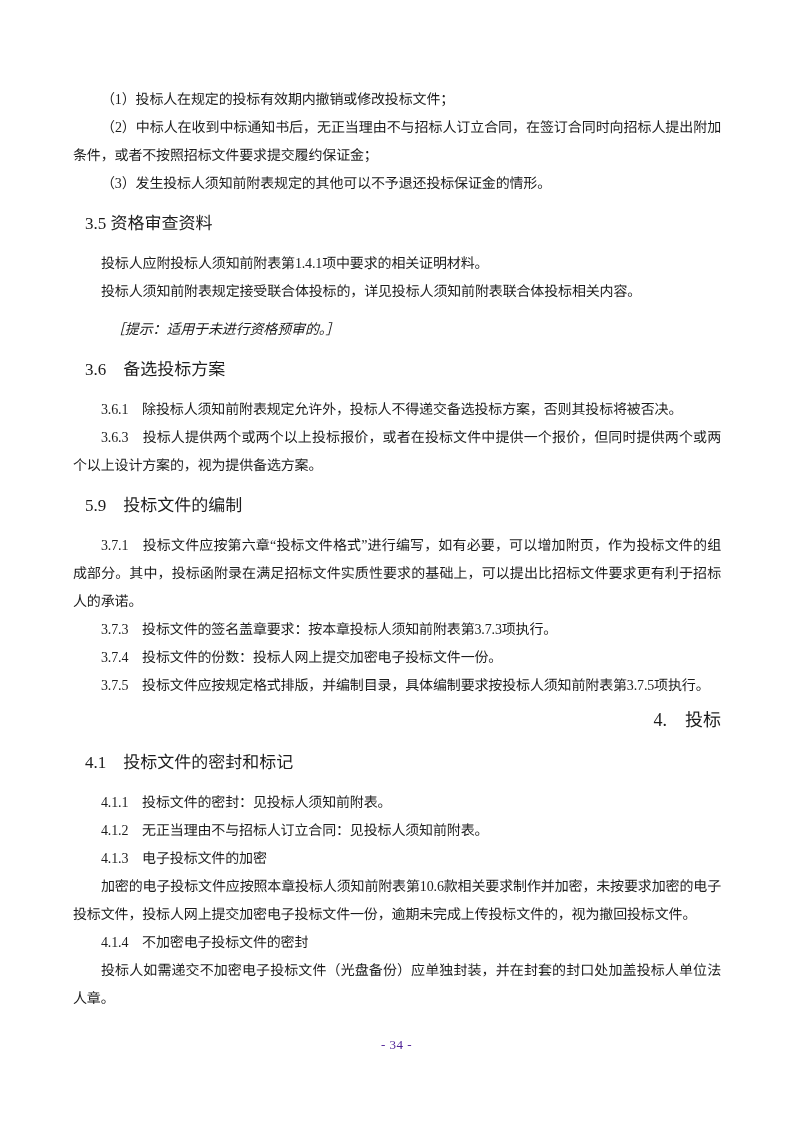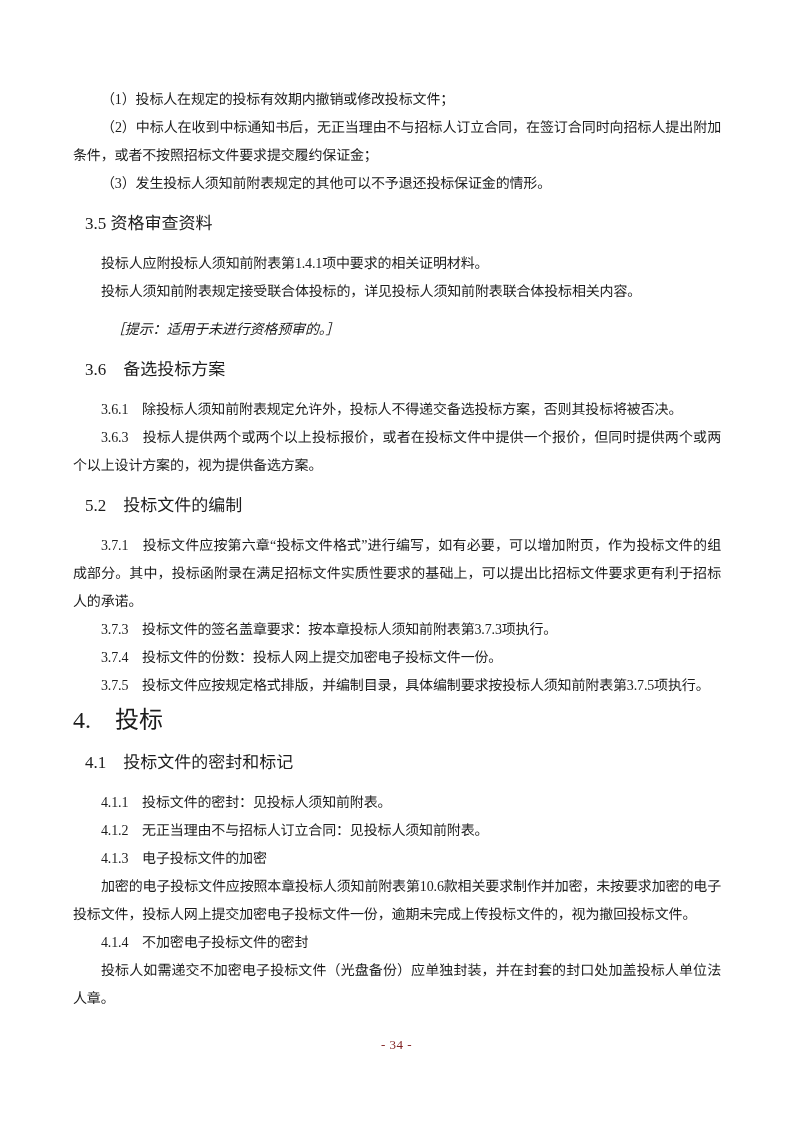--- a/index.html
+++ b/index.html
@@ -35,57 +35,58 @@
   .h2 {
     margin: 12px;
     font-size: 17px;
     line-height: 28px;
     font-weight: normal;
     text-indent: 0;
     white-space: pre;
   }
   .h1 {
     margin: 3px 0;
-    font-size: 24px;
+    font-size: 18px;
     line-height: 34px;
     font-weight: normal;
     text-indent: 0;
     white-space: pre;
+    text-align: right;
   }
   .footer {
     position: absolute;
     top: 1036px;
     left: 0;
     width: 100%;
     text-align: center;
     font-size: 13px;
     line-height: 18px;
     letter-spacing: 0.5px;
-    color: #7f1d1d;
+    color: #4c1d95;
   }
 </style>
 </head>
 <body>
 
 <div class="page">
 
   <p class="p">（1）投标人在规定的投标有效期内撤销或修改投标文件；</p>
   <p class="p">（2）中标人在收到中标通知书后，无正当理由不与招标人订立合同，在签订合同时向招标人提出附加条件，或者不按照招标文件要求提交履约保证金；</p>
   <p class="p">（3）发生投标人须知前附表规定的其他可以不予退还投标保证金的情形。</p>
 
   <div class="h2">3.5 资格审查资料</div>
   <p class="p">投标人应附投标人须知前附表第1.4.1项中要求的相关证明材料。</p>
   <p class="p">投标人须知前附表规定接受联合体投标的，详见投标人须知前附表联合体投标相关内容。</p>
   <p class="note">［提示：适用于未进行资格预审的。］</p>
 
   <div class="h2">3.6　备选投标方案</div>
   <p class="p">3.6.1　除投标人须知前附表规定允许外，投标人不得递交备选投标方案，否则其投标将被否决。</p>
   <p class="p">3.6.3　投标人提供两个或两个以上投标报价，或者在投标文件中提供一个报价，但同时提供两个或两个以上设计方案的，视为提供备选方案。</p>
 
-  <div class="h2">5.2　投标文件的编制</div>
+  <div class="h2">5.9　投标文件的编制</div>
   <p class="p">3.7.1　投标文件应按第六章“投标文件格式”进行编写，如有必要，可以增加附页，作为投标文件的组成部分。其中，投标函附录在满足招标文件实质性要求的基础上，可以提出比招标文件要求更有利于招标人的承诺。</p>
   <p class="p">3.7.3　投标文件的签名盖章要求：按本章投标人须知前附表第3.7.3项执行。</p>
   <p class="p">3.7.4　投标文件的份数：投标人网上提交加密电子投标文件一份。</p>
   <p class="p">3.7.5　投标文件应按规定格式排版，并编制目录，具体编制要求按投标人须知前附表第3.7.5项执行。</p>
 
   <div class="h1">4.　投标</div>
   <div class="h2">4.1　投标文件的密封和标记</div>
   <p class="p">4.1.1　投标文件的密封：见投标人须知前附表。</p>
   <p class="p">4.1.2　无正当理由不与招标人订立合同：见投标人须知前附表。</p>
   <p class="p">4.1.3　电子投标文件的加密</p>

